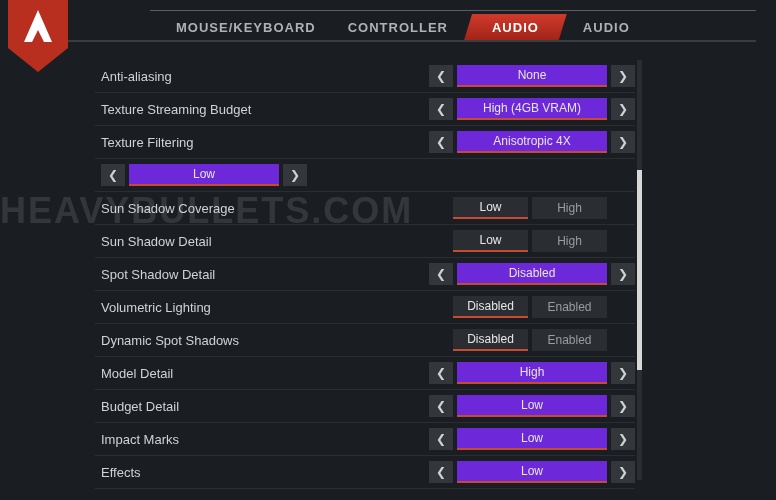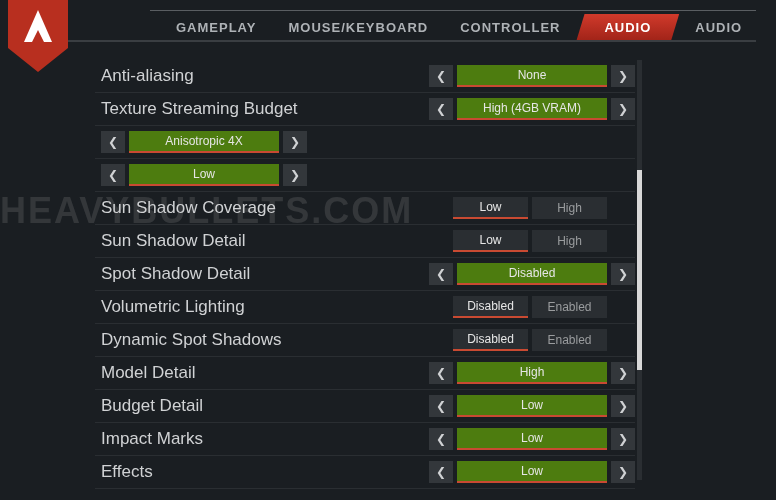--- a/index.html
+++ b/index.html
@@ -70,21 +70,21 @@
   }
   .row {
     display: flex;
     align-items: center;
     height: 33px;
     border-bottom: 1px solid #2a2e32;
     padding-left: 6px;
   }
   .row-label {
     flex: 1;
-    font-size: 17px;
+    font-size: 13px;
     color: #d0d2d4;
   }
   .controls {
     display: flex;
     align-items: center;
     gap: 4px;
   }
   .arrow {
     width: 24px;
     height: 22px;
@@ -92,21 +92,21 @@
     display: flex;
     align-items: center;
     justify-content: center;
     cursor: pointer;
     color: #d0d2d4;
     font-size: 12px;
   }
   .valuebox {
     width: 150px;
     height: 22px;
-    background: #4d7c0f;
+    background: #6d28d9;
     display: flex;
     align-items: center;
     justify-content: center;
     font-size: 12px;
     color: #e6e6e6;
     position: relative;
     border-bottom: 2px solid #c94a32;
   }
   .twobox {
     width: 75px;
@@ -159,21 +159,20 @@
 
 <div class="logo">
   <svg viewBox="0 0 60 72">
     <polygon points="0,0 60,0 60,48 30,72 0,48" fill="#b82f1f"></polygon>
     <polygon points="30,10 44,42 36,42 30,30 24,42 16,42" fill="#ffffff"></polygon>
   </svg>
 </div>
 
 <div class="tabline-top"></div>
 <div class="topnav">
-  <div class="tab">GAMEPLAY</div>
   <div class="tab">MOUSE/KEYBOARD</div>
   <div class="tab">CONTROLLER</div>
   <div class="tab active">AUDIO</div>
   <div class="tab">AUDIO</div>
 </div>
 <div class="tabline-bottom"></div>
 
 <div class="settings">
 
   <div class="row">
@@ -188,20 +187,21 @@
   <div class="row">
     <div class="row-label">Texture Streaming Budget</div>
     <div class="controls">
       <div class="arrow">❮</div>
       <div class="valuebox">High (4GB VRAM)</div>
       <div class="arrow">❯</div>
     </div>
   </div>
 
   <div class="row">
+    <div class="row-label">Texture Filtering</div>
     <div class="controls">
       <div class="arrow">❮</div>
       <div class="valuebox">Anisotropic 4X</div>
       <div class="arrow">❯</div>
     </div>
   </div>
 
   <div class="row">
     <div class="controls">
       <div class="arrow">❮</div>

